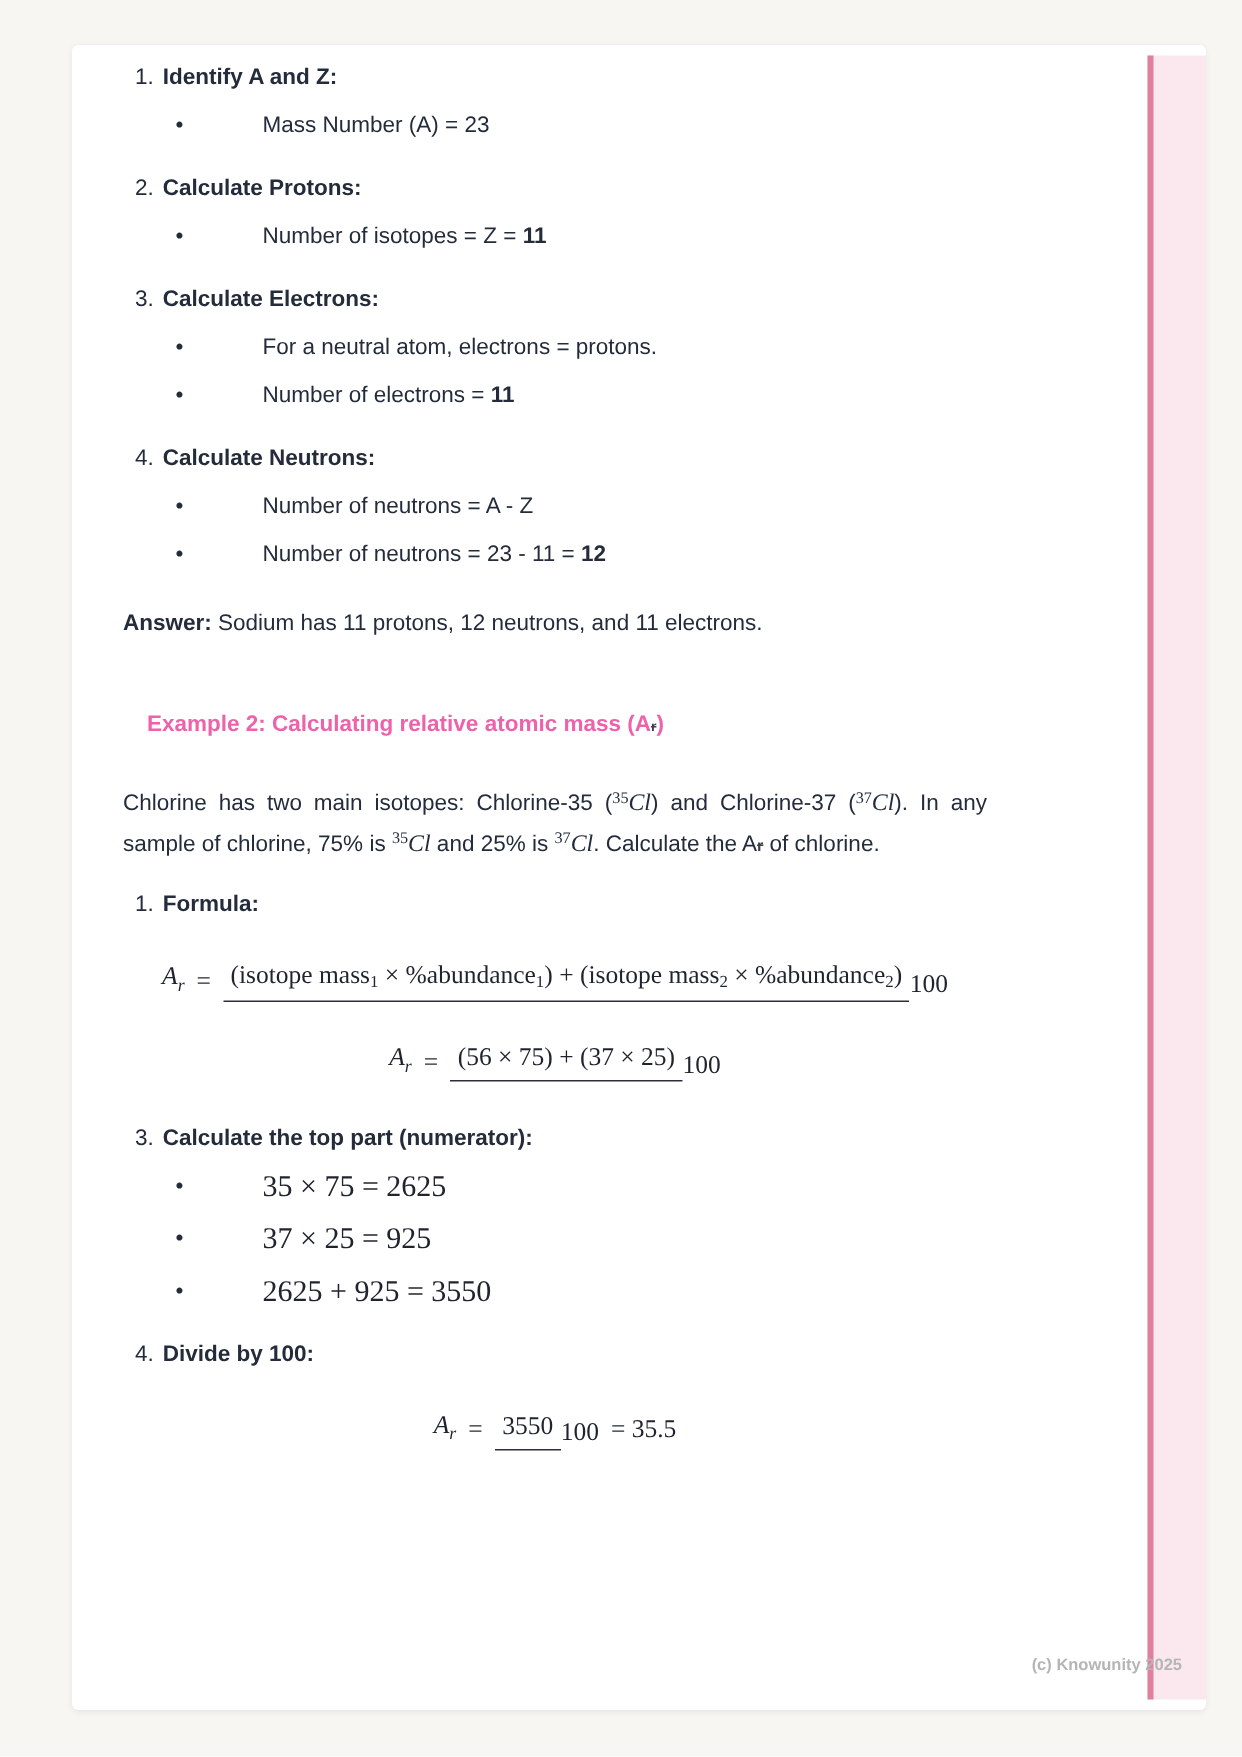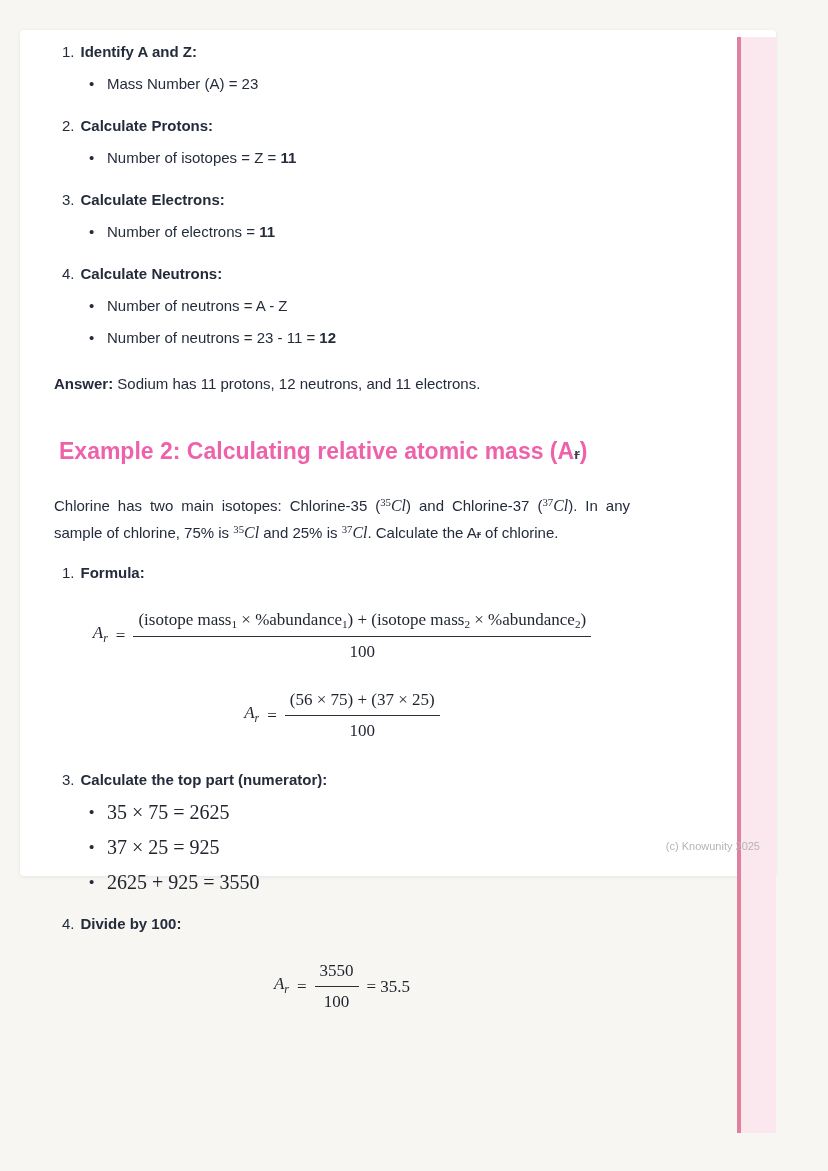--- a/index.html
+++ b/index.html
@@ -6,22 +6,22 @@
   html,body { margin:0; padding:0; }
   body {
     width:828px; height:1171px;
     background:#f7f6f3;
     font-family:"Liberation Sans", sans-serif;
     color:#242c3c;
     position:relative;
     overflow:hidden;
   }
   .page {
-    position:absolute; left:20px; top:30px;
-    width:756px; height:846px;
+    position:absolute; left:48px; top:30px;
+    width:756px; height:1110px;
     background:#ffffff;
     border-radius:4px;
     box-shadow:0 1px 4px rgba(0,0,0,0.07);
   }
   .accent-bar {
     position:absolute; top:7px; right:0;
     width:39px; height:1096px;
     background:#fbe7ee;
     border-left:4px solid #e0809f;
     z-index:1;
@@ -29,28 +29,28 @@
   .content {
     position:absolute; left:34px; top:10px; width:576px; z-index:2;
     font-size:15px; line-height:24px;
   }
   
   .oitem { margin-bottom:18px; }
   .otitle { margin-bottom:8px; }
   .onum { font-weight:400; margin-right:6px; padding-left:8px; }
   .otext { font-weight:700; }
   .bullets { padding-left:35px; }
-  .bullet { display:flex; margin-bottom:8px; line-height:24px; }
+  .bullet { display:flex; margin-bottom:8px; line-height:24px;gap:40px; }
   .dot { width:18px; flex:0 0 18px; }
   .dot::before { content:"•"; font-size:15px; }
   .answer-line { margin:22px 0 0 0; }
   
   .h2 {
-    margin:40px 0 24px 5px;
-    font-size:23px; line-height:30px;
+    margin:40px 0 24px 16px;
+    font-size:15px; line-height:30px;
     font-weight:700;
     color:#ee62ab;
   }
   .h2 .seg-ar { font-size:0.62em; }
   
   .para { text-align:justify; margin:0 0 14px 0; line-height:26px; }
   
   .seg-b { font-weight:700; }
   .seg-sup { font-family:"Liberation Serif","DejaVu Serif",serif; font-size:0.72em; position:relative; top:-0.45em; }
   .seg-m { font-family:"Liberation Serif","DejaVu Serif",serif; font-style:italic; font-size:1.06em; }
@@ -58,32 +58,32 @@
   .seg-msub { font-size:0.66em; position:relative; top:0.28em; }
   
   .formula {
     display:flex; justify-content:center; align-items:center;
     gap:8px; margin:24px 0 26px 0;
     font-family:"Liberation Serif","DejaVu Serif",serif;
     font-size:17px; color:#1e232e; line-height:22px;
   }
   .f-var { font-style:italic; }
   .f-sub { font-style:italic; font-size:0.7em; }
-  .frac { display:inline-flex; flex-direction:column; align-items:center;justify-content:flex-end; }
+  .frac { display:inline-flex; flex-direction:row; align-items:center;justify-content:flex-end; }
   .frac .num { padding:0 5px 4px 5px; border-bottom:1.4px solid #2a2f3a; white-space:nowrap; }
   .frac .den { padding-top:4px; }
   .math-bullet .btext {
     font-family:"Liberation Serif","DejaVu Serif",serif;
     font-size:20px; color:#20242e;
   }
   .math-bullet { margin-bottom:11px; }
   
   .footer {
     position:absolute; right:16px; bottom:24px;
-    font-size:11px; color:#b5b5b5; z-index:3;
+    font-size:11px; color:#b5b5b5; z-index:3;font-weight:bold;
   }
 </style>
 </head>
 <body>
 
 <div class="page">
   <div class="accent-bar"></div>
 
   <div class="content">
 
@@ -111,20 +111,24 @@
             <span class="btext"><span>Number of isotopes = Z = </span><span class="seg-b">11</span></span>
           </div>
         </div>
       </div>
 
       <div class="oitem">
         <div class="otitle">
           <span class="onum">3.</span><span class="otext">Calculate Electrons:</span>
         </div>
         <div class="bullets">
+          <div class="bullet">
+            <span class="dot"></span>
+            <span class="btext"><span>For a neutral atom, electrons = protons.</span></span>
+          </div>
           <div class="bullet">
             <span class="dot"></span>
             <span class="btext"><span>Number of electrons = </span><span class="seg-b">11</span></span>
           </div>
         </div>
       </div>
 
       <div class="oitem">
         <div class="otitle">
           <span class="onum">4.</span><span class="otext">Calculate Neutrons:</span>

